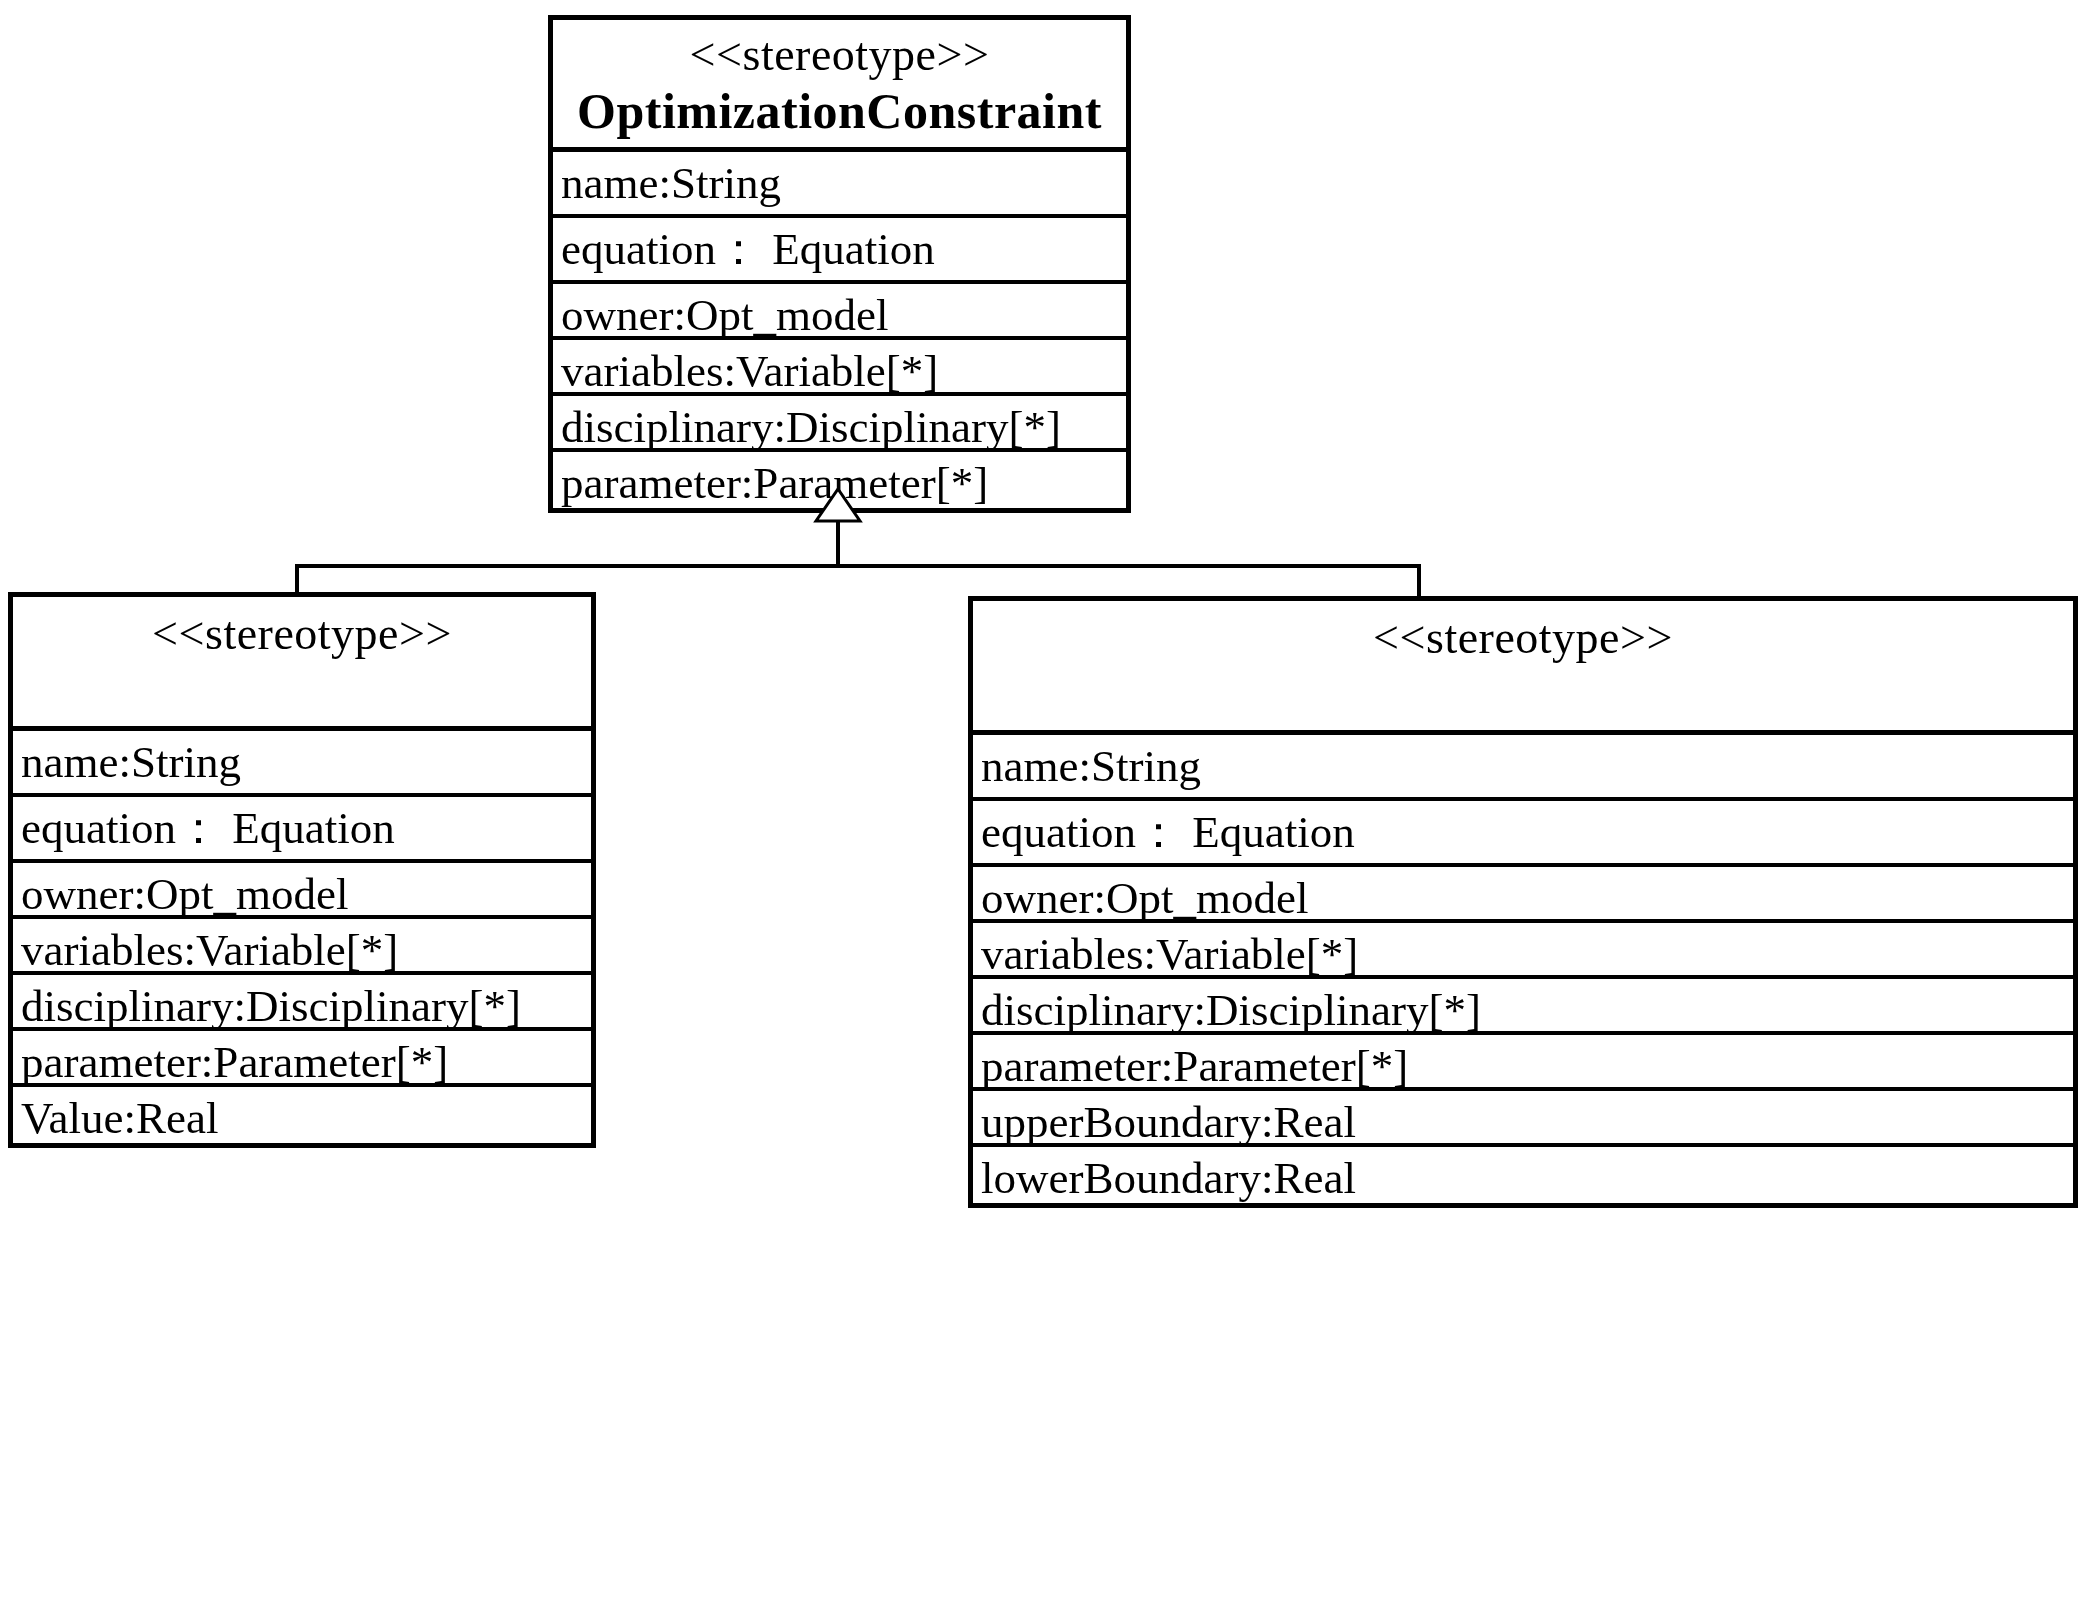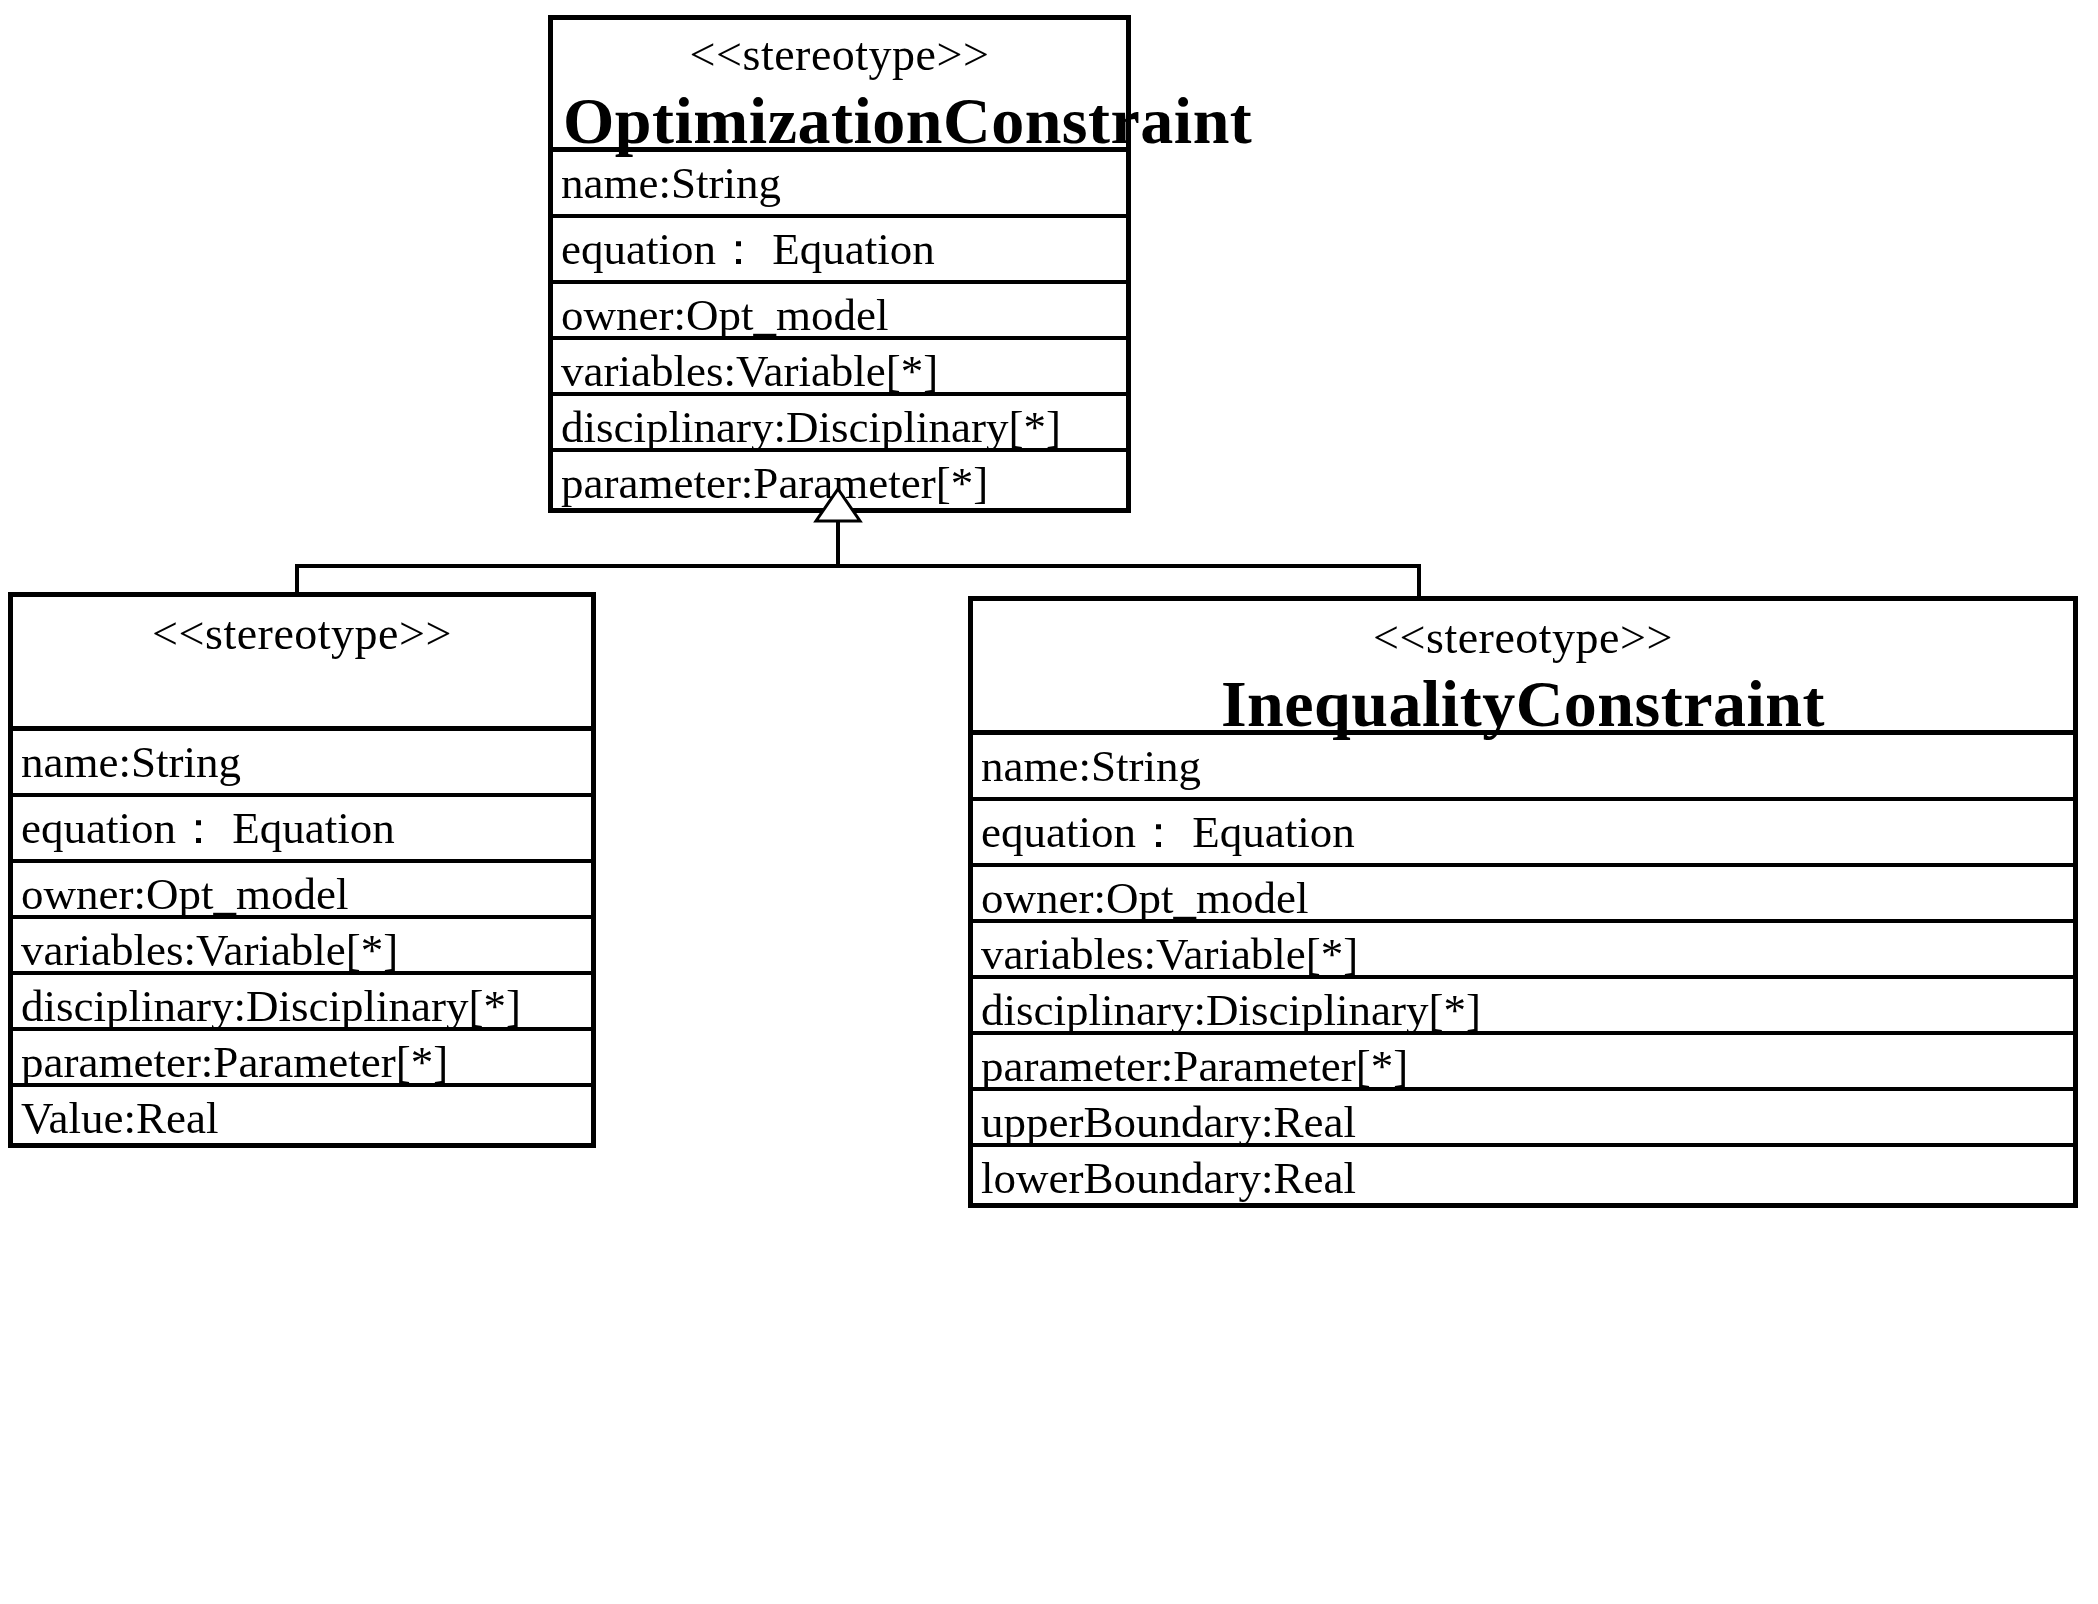--- a/index.html
+++ b/index.html
@@ -31,21 +31,21 @@
     padding: 6px 10px 10px 10px;
   }
   .stereotype {
     font-size: 46px;
     font-weight: normal;
     line-height: 1.18;
     letter-spacing: 0.5px;
     white-space: nowrap;
   }
   .classname {
-    font-size: 66px;
+    font-size: 50px;
     font-weight: bold;
     line-height: 1.18;
     letter-spacing: 0.5px;
     white-space: nowrap;
   }
   .attrs {
     display: block;
   }
   .attr-row {
     box-sizing: border-box;
@@ -164,21 +164,20 @@
       <div class="attr-row">variables:Variable[*]</div>
       <div class="attr-row">disciplinary:Disciplinary[*]</div>
       <div class="attr-row">parameter:Parameter[*]</div>
       <div class="attr-row">Value:Real</div>
     </div>
   </div>
 
   <div class="uml-class" id="box-inequality">
     <div class="uml-header">
       <div class="stereotype">&lt;&lt;stereotype&gt;&gt;</div>
-      <div class="classname">InequalityConstraint</div>
     </div>
     <div class="attrs">
       <div class="attr-row tall">name:String</div>
       <div class="attr-row tall">equation： Equation</div>
       <div class="attr-row">owner:Opt_model</div>
       <div class="attr-row">variables:Variable[*]</div>
       <div class="attr-row">disciplinary:Disciplinary[*]</div>
       <div class="attr-row">parameter:Parameter[*]</div>
       <div class="attr-row">upperBoundary:Real</div>
       <div class="attr-row">lowerBoundary:Real</div>

